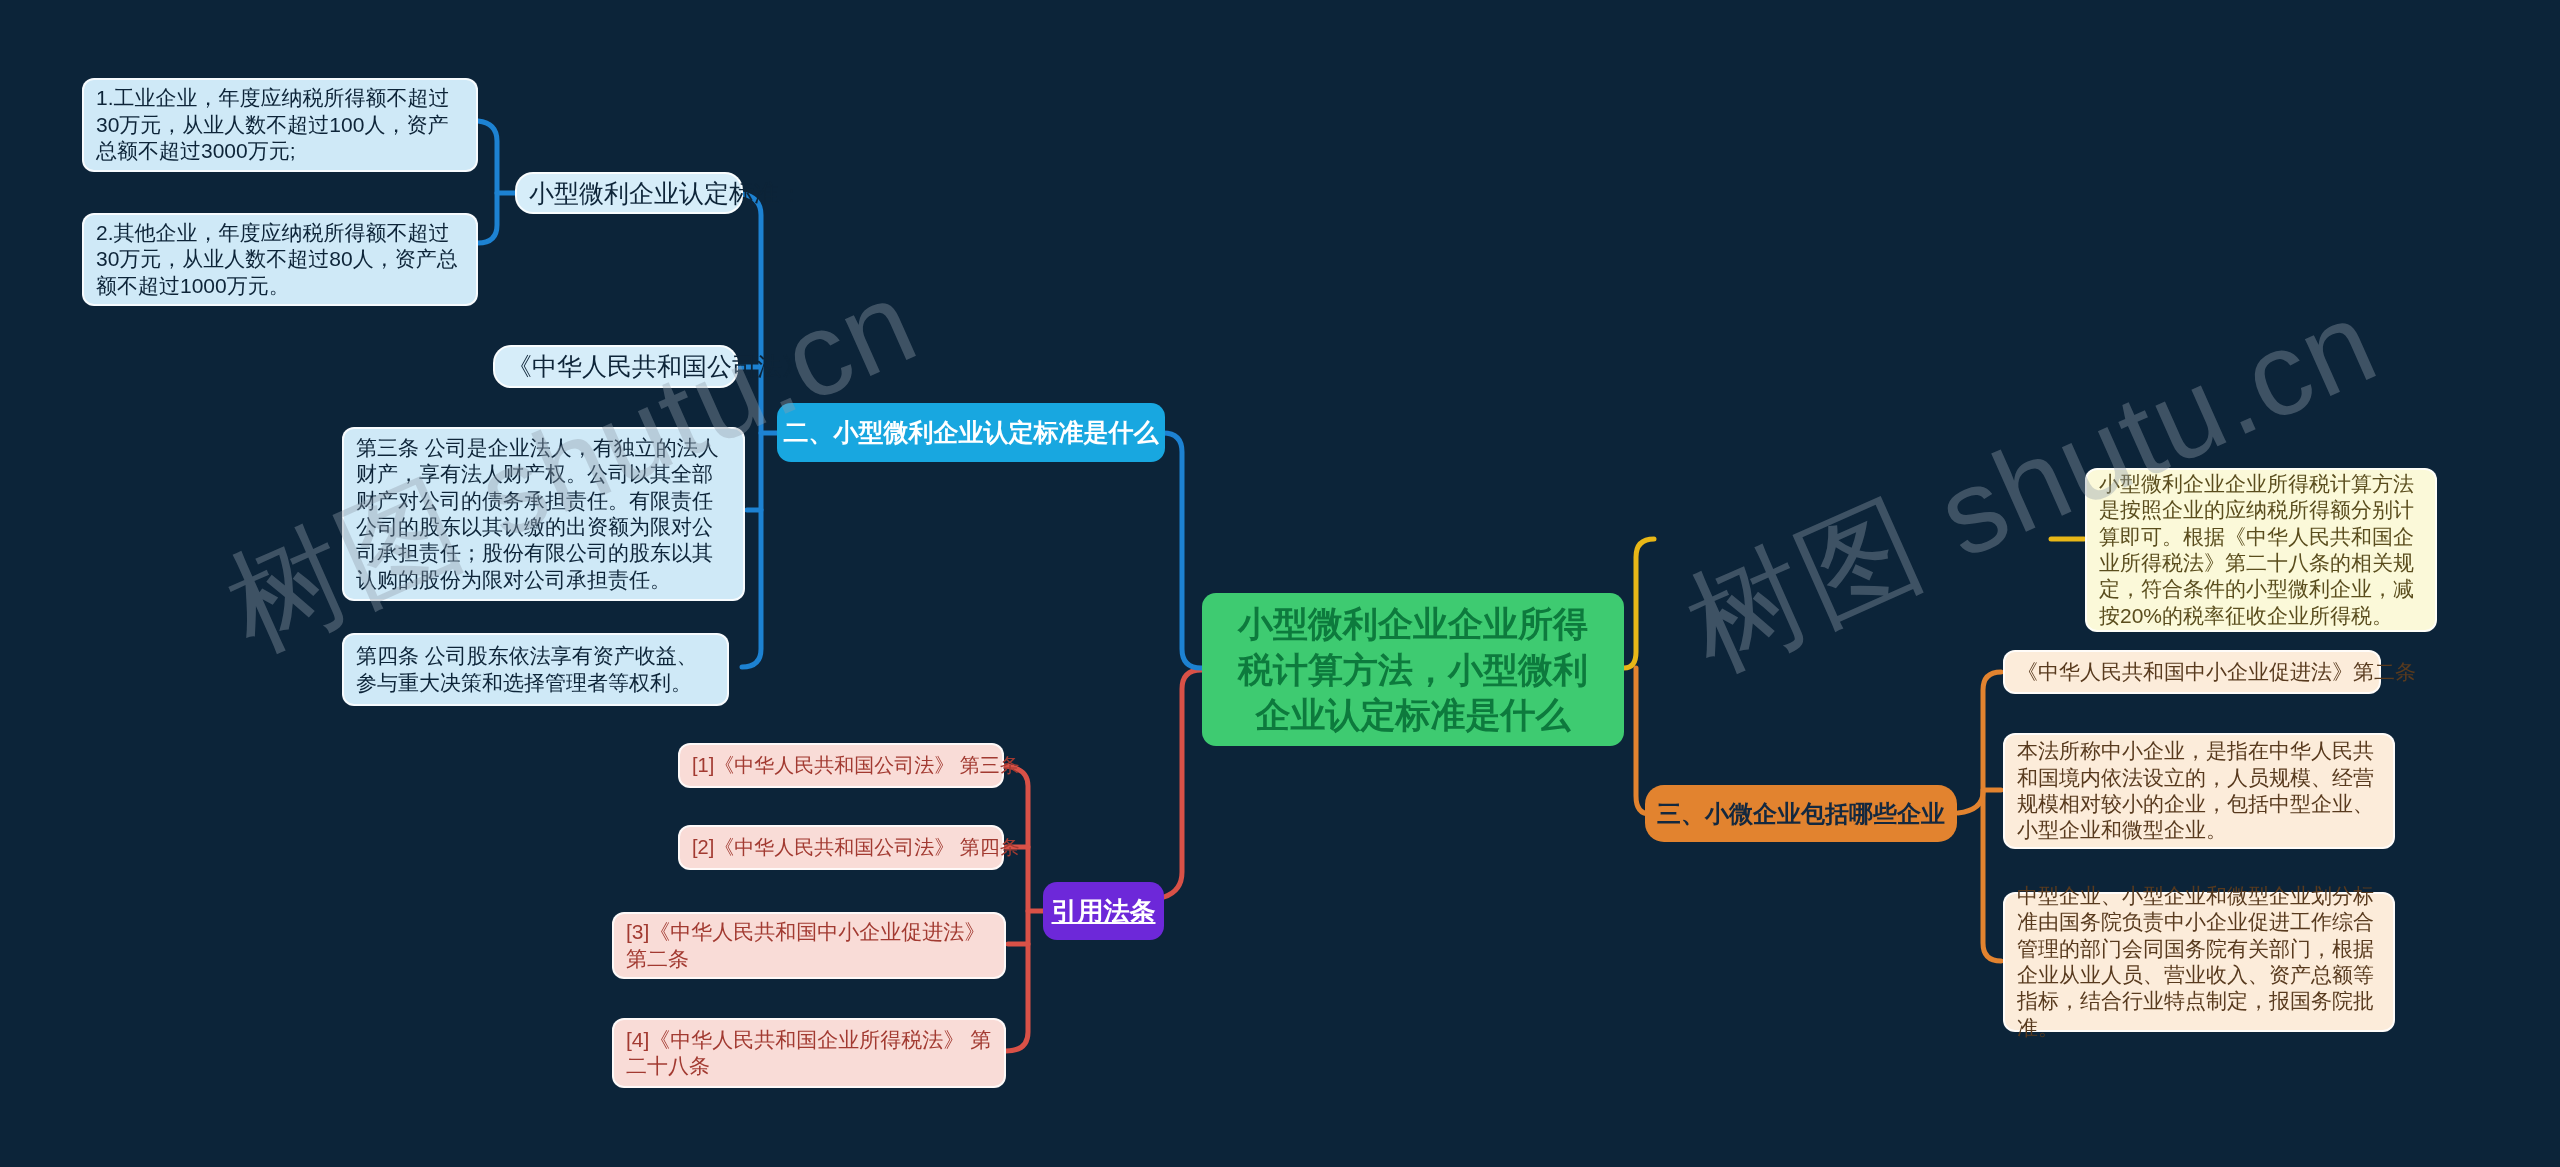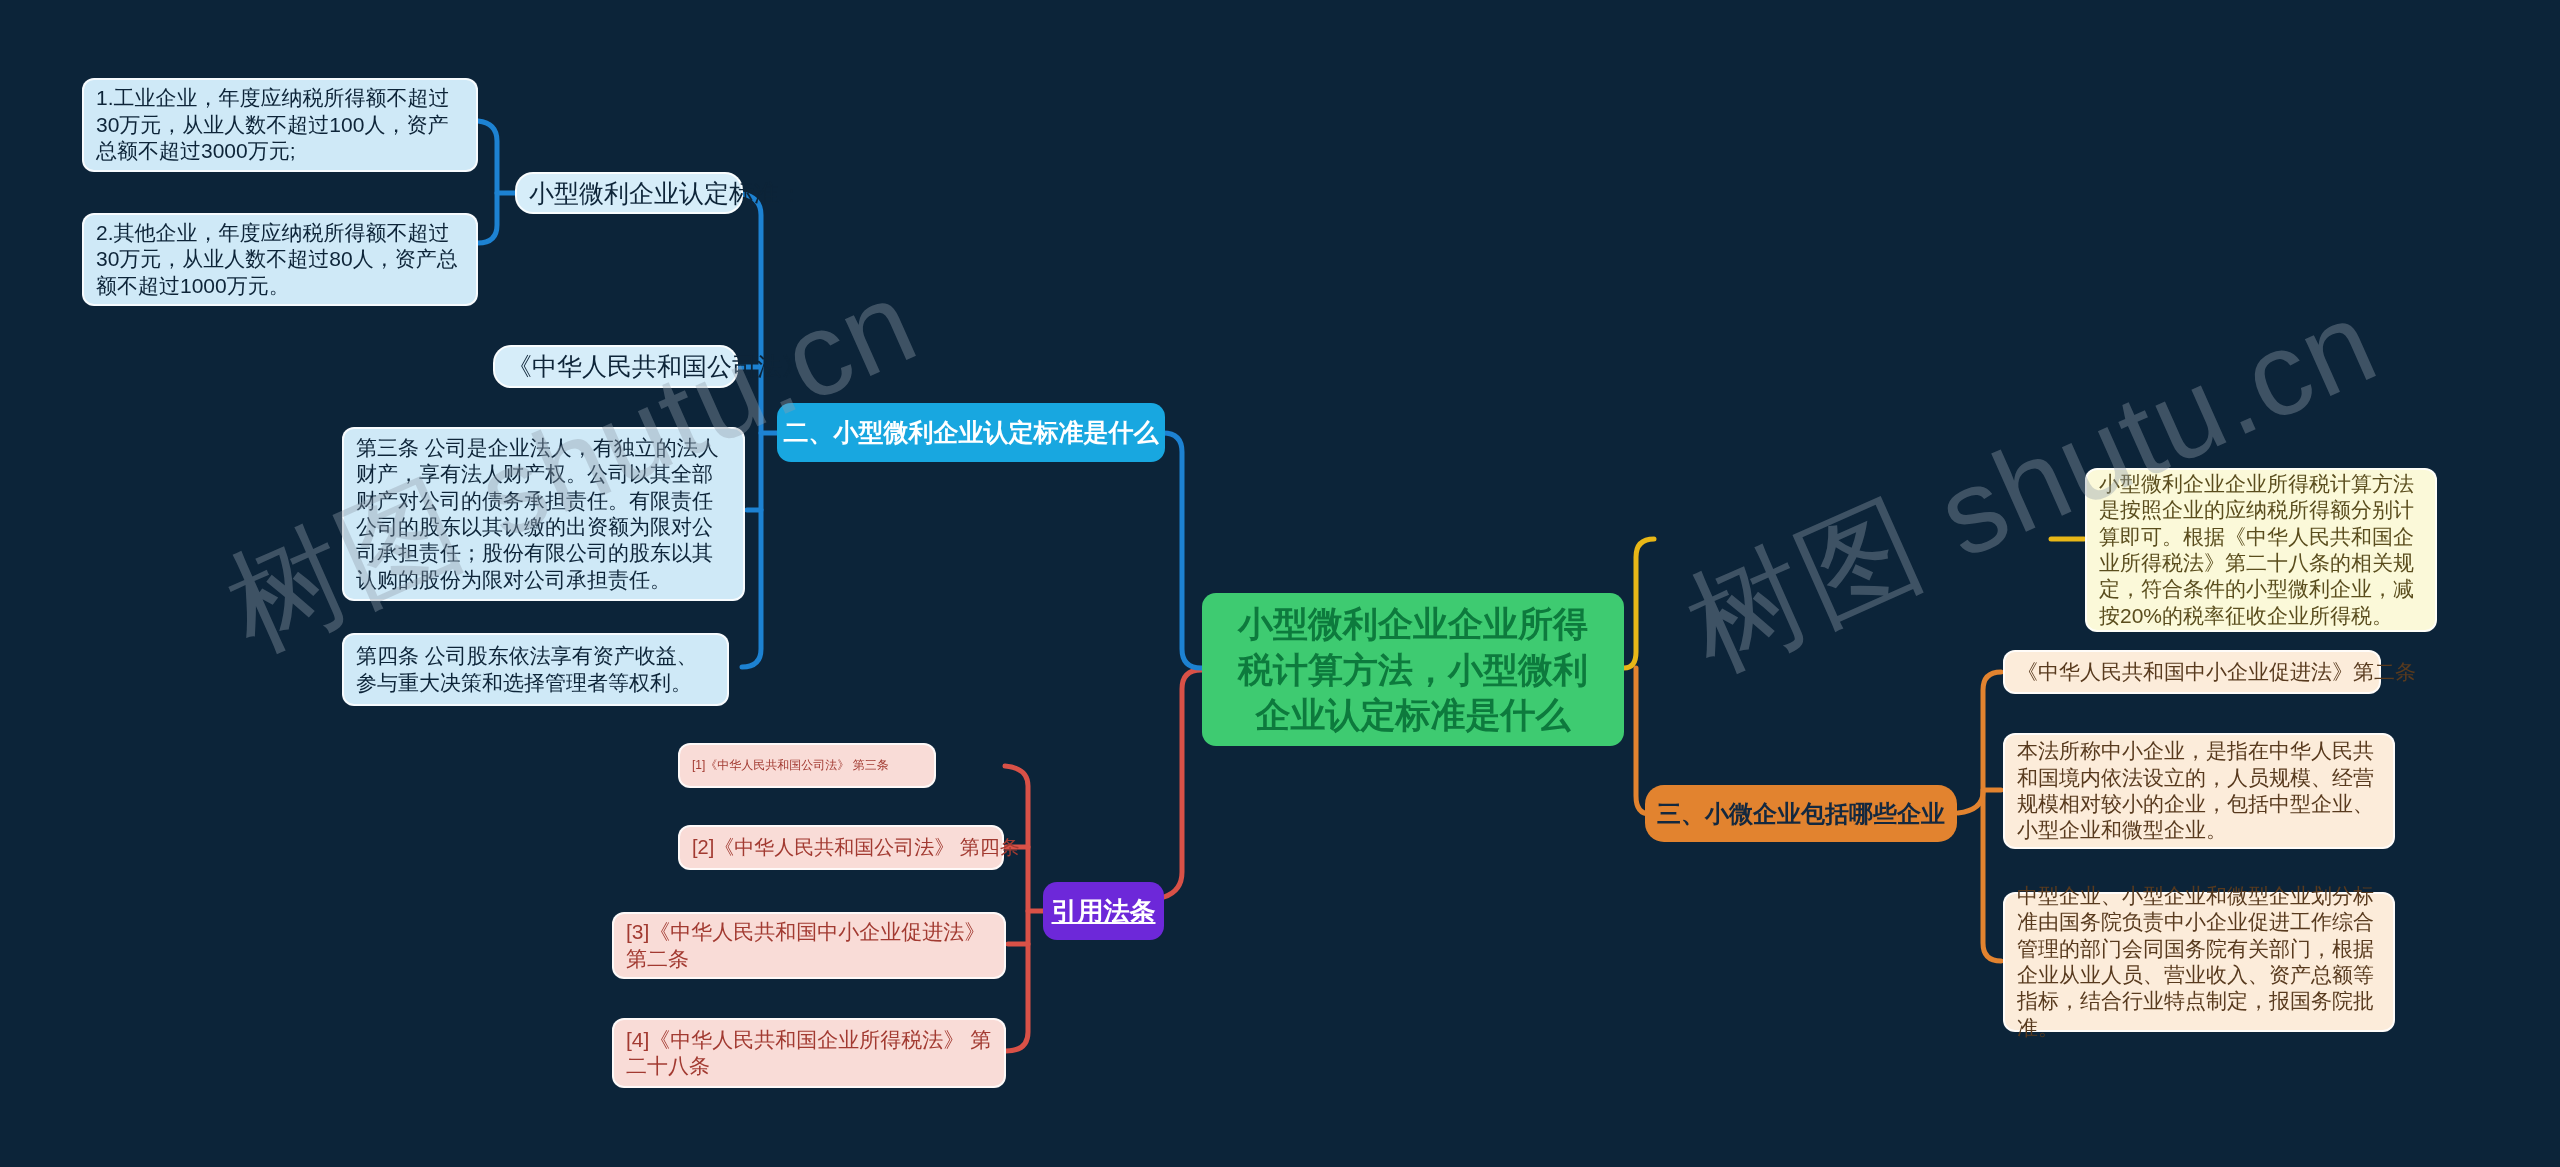--- a/index.html
+++ b/index.html
@@ -87,21 +87,21 @@
   <div class="node topic topic-orange" style="left:1645px;top:785px;width:312px;height:57px;">三、小微企业包括哪些企业</div>
 
   <div class="node leaf leaf-peach" style="left:2003px;top:650px;width:378px;height:44px;white-space:nowrap;">《中华人民共和国中小企业促进法》第二条</div>
 
   <div class="node leaf leaf-peach" style="left:2003px;top:733px;width:392px;height:116px;">本法所称中小企业，是指在中华人民共和国境内依法设立的，人员规模、经营规模相对较小的企业，包括中型企业、小型企业和微型企业。</div>
 
   <div class="node leaf leaf-peach" style="left:2003px;top:892px;width:392px;height:140px;">中型企业、小型企业和微型企业划分标准由国务院负责中小企业促进工作综合管理的部门会同国务院有关部门，根据企业从业人员、营业收入、资产总额等指标，结合行业特点制定，报国务院批准。</div>
 
   <div class="node topic topic-red" style="left:1043px;top:882px;width:121px;height:58px;">引用法条</div>
 
-  <div class="node leaf leaf-pink" style="left:678px;top:743px;width:258px;height:45px;font-size:12px;white-space:nowrap;">[1]《中华人民共和国公司法》 第三条</div>
+  <div class="node leaf leaf-pink" style="left:678px;top:743px;width:326px;height:45px;font-size:20px;white-space:nowrap;">[1]《中华人民共和国公司法》 第三条</div>
 
   <div class="node leaf leaf-pink" style="left:678px;top:825px;width:326px;height:45px;font-size:20px;white-space:nowrap;">[2]《中华人民共和国公司法》 第四条</div>
 
   <div class="node leaf leaf-pink" style="left:612px;top:912px;width:394px;height:67px;">[3]《中华人民共和国中小企业促进法》 第二条</div>
 
   <div class="node leaf leaf-pink" style="left:612px;top:1018px;width:394px;height:70px;">[4]《中华人民共和国企业所得税法》 第二十八条</div>
 
   <div class="watermark" style="left:235px;top:555px;">树图 shutu.cn</div>
   <div class="watermark" style="left:1695px;top:575px;">树图 shutu.cn</div>
 

